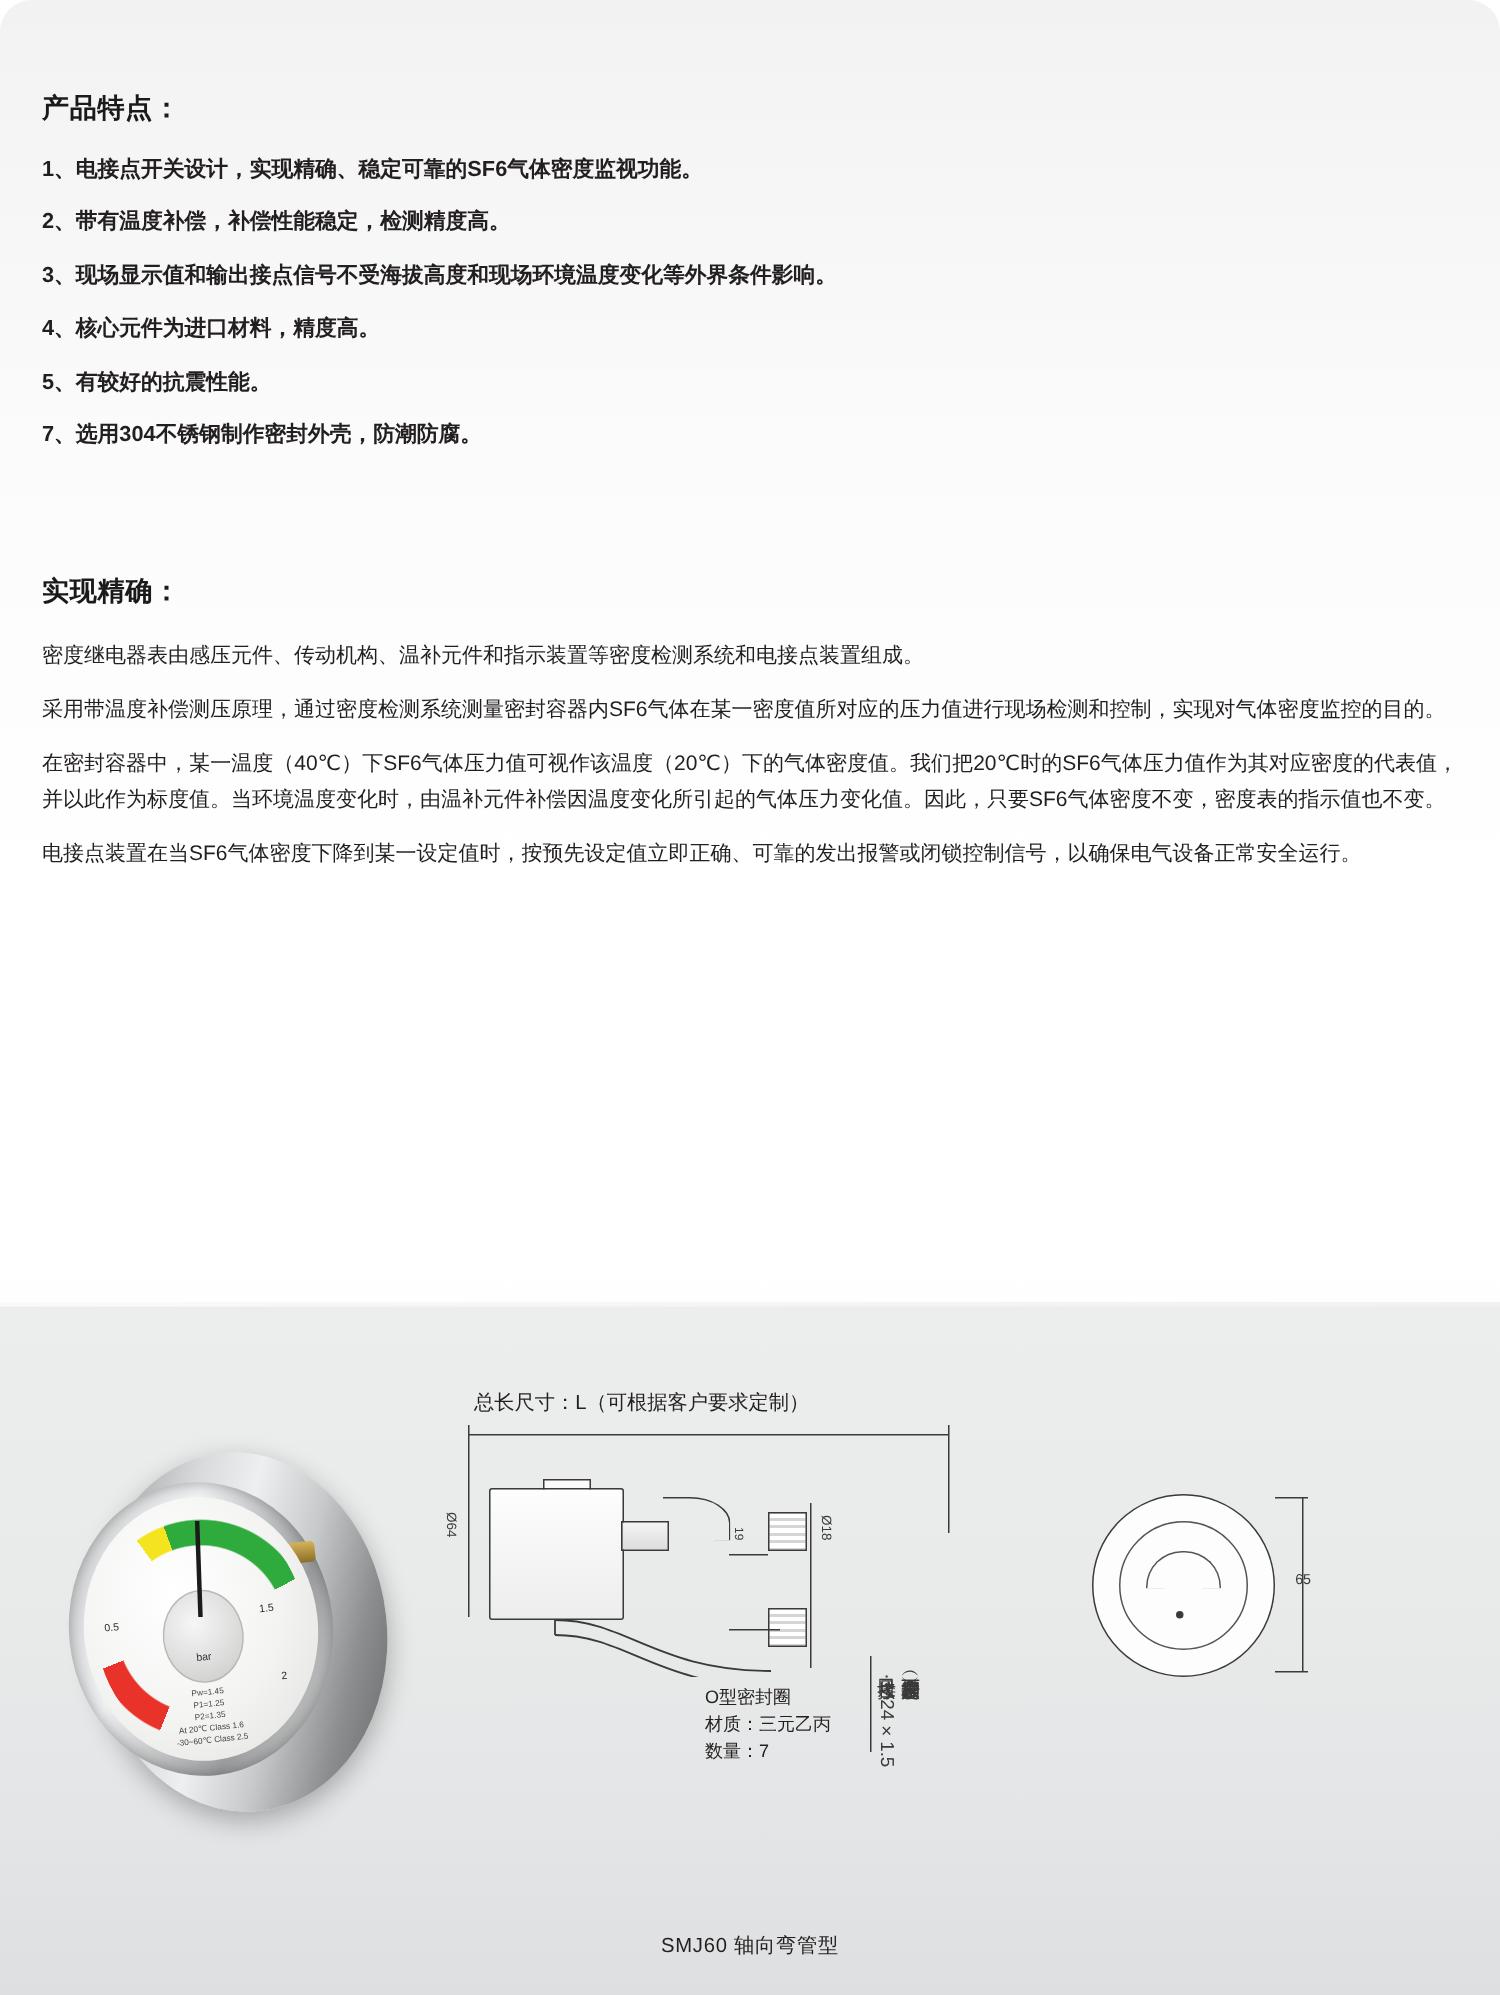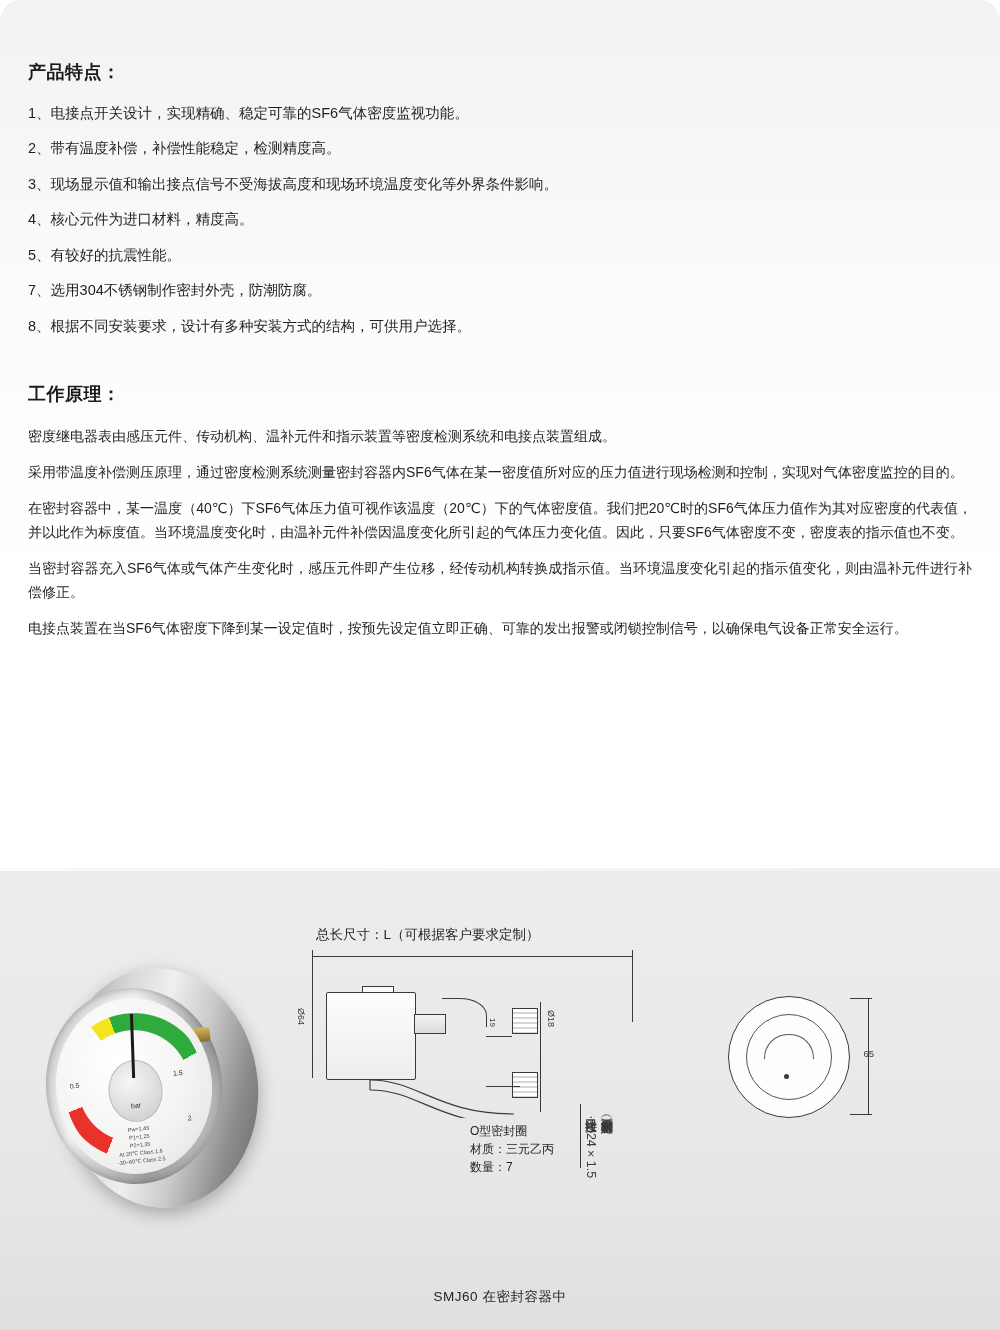--- a/index.html
+++ b/index.html
@@ -30,20 +30,21 @@
     color:#1a1a1a;
   }
   .feature-list{
     list-style:none;margin:0;padding:0;
   }
   .feature-list li{
     font-size:14.5px;
     line-height:1.55;
     margin-bottom:13px;
     color:#231f20;
+    font-weight:bold;
   }
   .principle-block{
     position:absolute;
     left:28px;top:382px;width:944px;
   }
   .principle-block p{
     font-size:14px;
     line-height:1.72;
     margin:0 0 12px 0;
     text-align:justify;
@@ -221,30 +222,28 @@
 
   <div class="text-wrap">
     <h2 class="section-title">产品特点：</h2>
     <ul class="feature-list">
       <li>1、电接点开关设计，实现精确、稳定可靠的SF6气体密度监视功能。</li>
       <li>2、带有温度补偿，补偿性能稳定，检测精度高。</li>
       <li>3、现场显示值和输出接点信号不受海拔高度和现场环境温度变化等外界条件影响。</li>
       <li>4、核心元件为进口材料，精度高。</li>
       <li>5、有较好的抗震性能。</li>
       <li>7、选用304不锈钢制作密封外壳，防潮防腐。</li>
-      <li>8、根据不同安装要求，设计有多种安装方式的结构，可供用户选择。</li>
     </ul>
   </div>
 
   <div class="principle-block">
-    <h2 class="section-title">工作原理：</h2>
+    <h2 class="section-title">实现精确：</h2>
     <p>密度继电器表由感压元件、传动机构、温补元件和指示装置等密度检测系统和电接点装置组成。</p>
     <p>采用带温度补偿测压原理，通过密度检测系统测量密封容器内SF6气体在某一密度值所对应的压力值进行现场检测和控制，实现对气体密度监控的目的。</p>
     <p>在密封容器中，某一温度（40℃）下SF6气体压力值可视作该温度（20℃）下的气体密度值。我们把20℃时的SF6气体压力值作为其对应密度的代表值，并以此作为标度值。当环境温度变化时，由温补元件补偿因温度变化所引起的气体压力变化值。因此，只要SF6气体密度不变，密度表的指示值也不变。</p>
-    <p>当密封容器充入SF6气体或气体产生变化时，感压元件即产生位移，经传动机构转换成指示值。当环境温度变化引起的指示值变化，则由温补元件进行补偿修正。</p>
     <p>电接点装置在当SF6气体密度下降到某一设定值时，按预先设定值立即正确、可靠的发出报警或闭锁控制信号，以确保电气设备正常安全运行。</p>
   </div>
 
   <div class="figure-panel">
 
     <div class="gauge-photo">
       <div class="gauge-body"></div>
       <div class="gauge-rim"></div>
       <div class="gauge-terminal"></div>
       <div class="gauge-face">
@@ -314,16 +313,16 @@
       <div class="rv-circle"></div>
       <div class="rv-inner"></div>
       <div class="rv-slot"></div>
       <div class="rv-dot"></div>
       <div class="ln ln-v" style="left:150px;top:10px;height:116px;"></div>
       <div class="ln ln-h" style="left:132px;top:10px;width:22px;"></div>
       <div class="ln ln-h" style="left:132px;top:126px;width:22px;"></div>
       <div class="rv-dim">65</div>
     </div>
 
-    <div class="fig-caption">SMJ60  在密封容器中</div>
+    <div class="fig-caption">SMJ60  轴向弯管型</div>
   </div>
 
 </div>
 
 </body></html>

